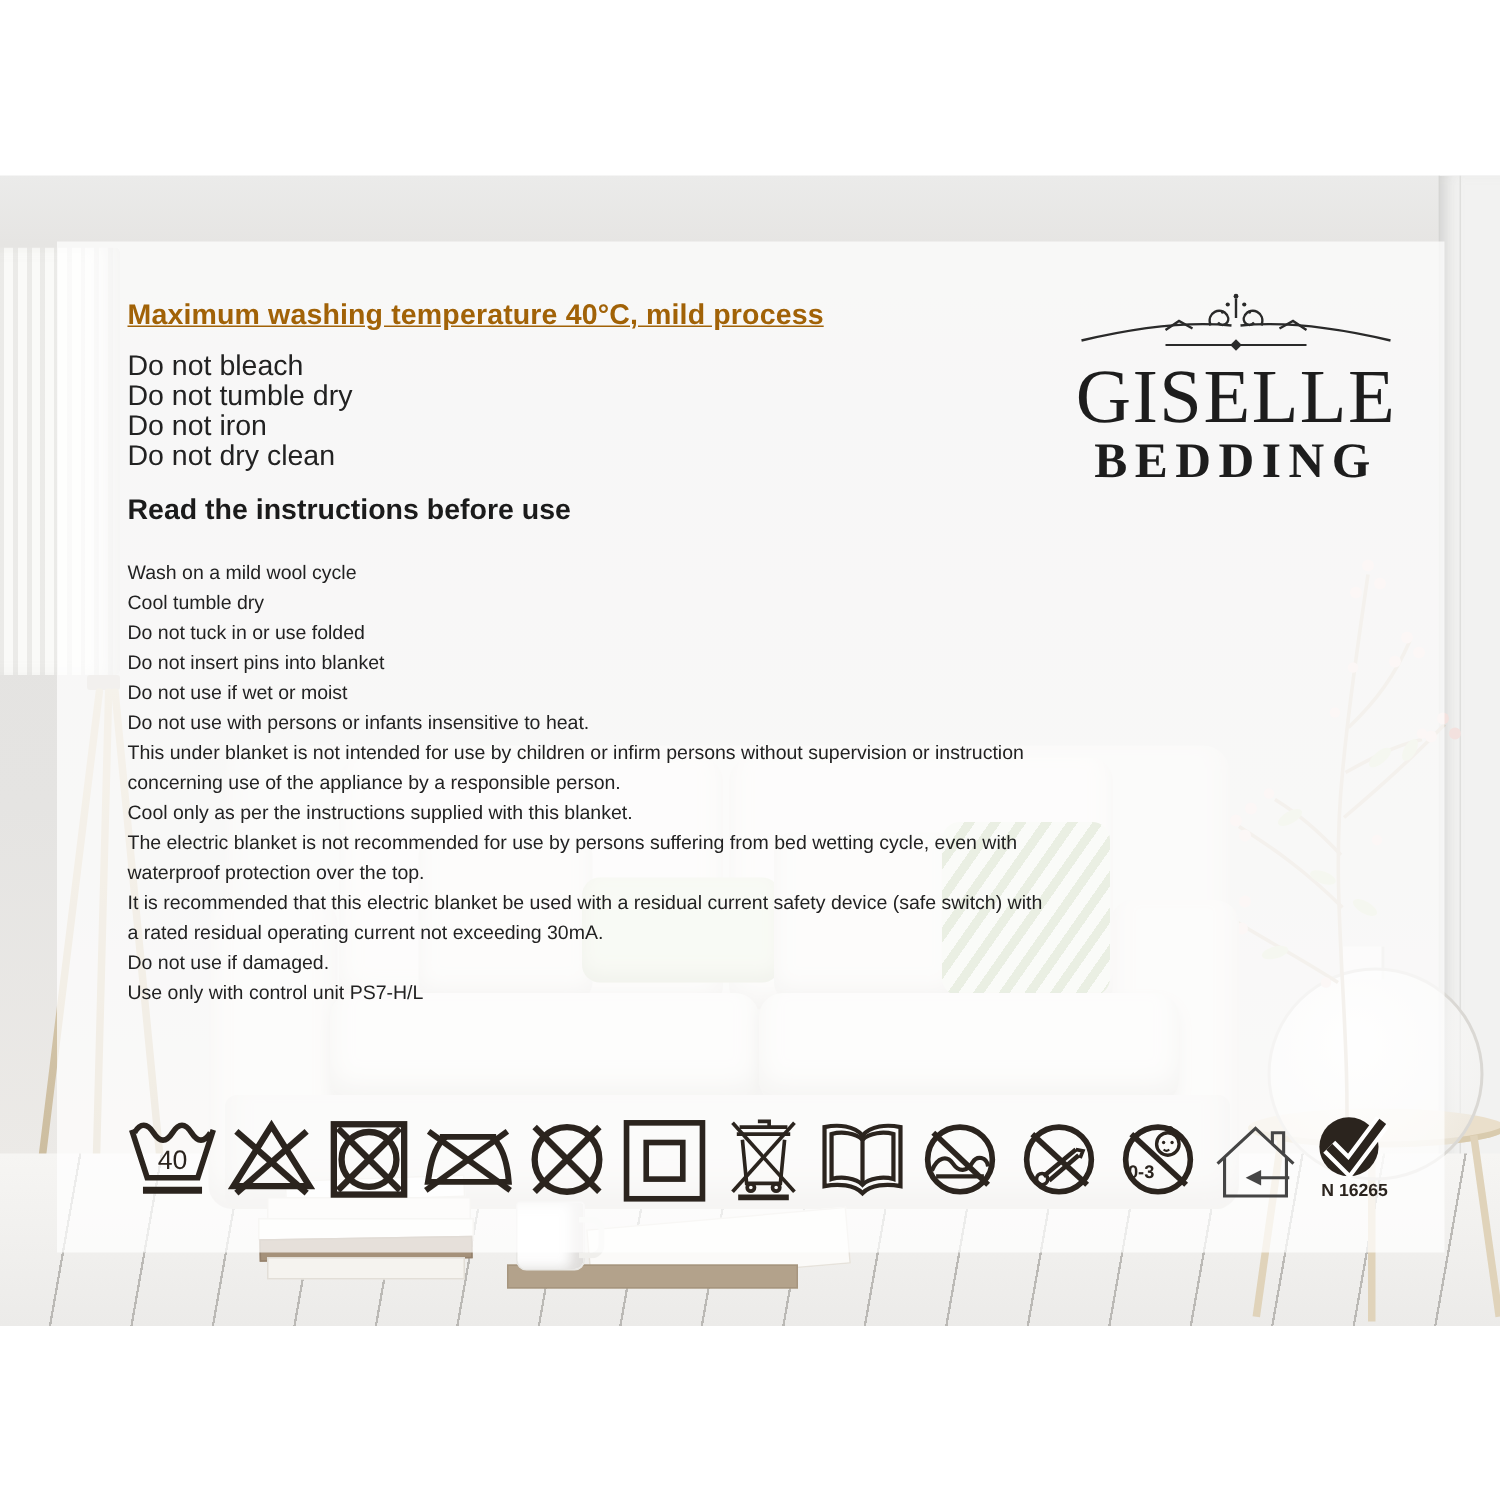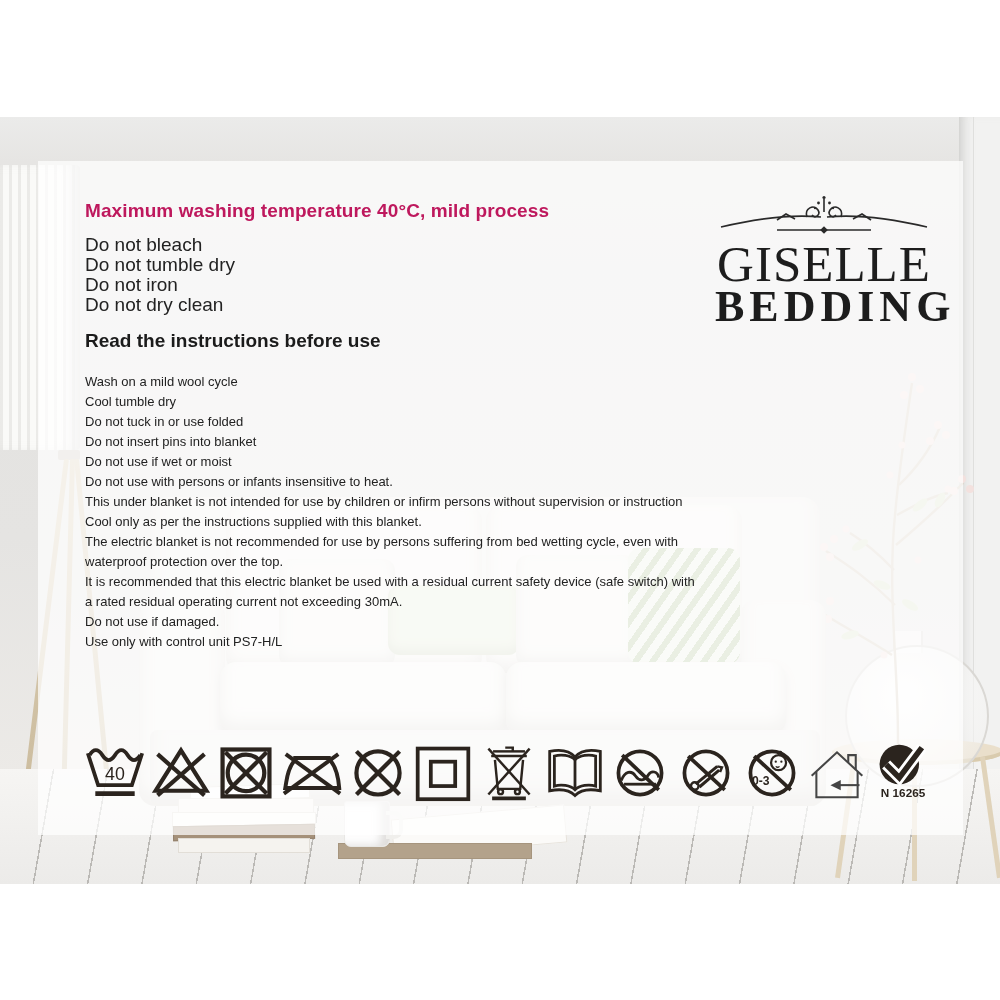--- a/index.html
+++ b/index.html
@@ -71,29 +71,29 @@
   .bk5{left:178px;top:721px;width:130px;height:13px;background:#f5f3ef;}
   .bk-lean{left:392px;top:695px;width:172px;height:36px;background:#fbfaf8;border-color:#e6e2db;transform:rotate(-5deg);}
   .bk-under{left:338px;top:726px;width:192px;height:14px;background:#b3a28b;border-color:#a6957e;}
   .mug{position:absolute;left:344px;top:684px;width:44px;height:44px;background:#fdfdfd;
        border:1px solid #e8e7e4;border-radius:3px 3px 7px 7px;box-shadow:inset -8px 0 8px rgba(215,213,210,.8);}
   .mug-handle{position:absolute;left:386px;top:694px;width:13px;height:20px;border:4px solid #f0efec;
               border-left:none;border-radius:0 9px 9px 0;}
   
   .panel{position:absolute;left:38px;top:161px;width:925px;height:674px;background:rgba(255,255,255,.72);}
   
-  .h1{position:absolute;left:85px;top:200px;font-size:19px;font-weight:bold;letter-spacing:.1px;color:#be185d;white-space:nowrap;}
+  .h1{position:absolute;left:85px;top:200px;font-size:19px;font-weight:bold;letter-spacing:.1px;color:#a16207;white-space:nowrap;text-decoration:underline;}
   .list1{position:absolute;left:85px;top:235px;font-size:19px;line-height:20px;color:#222;}
   .h2{position:absolute;left:85px;top:330px;font-size:19px;font-weight:bold;color:#1b1b1b;white-space:nowrap;}
   .body-lines{position:absolute;left:85px;top:372px;font-size:13px;line-height:20px;color:#222;}
   .list1 div,.body-lines div{white-space:nowrap;}
   
   .logo{position:absolute;left:715px;top:194px;width:218px;text-align:center;color:#1d1d1d;}
   .logo-name{font-family:"Liberation Serif","DejaVu Serif",serif;font-size:51px;line-height:48px;letter-spacing:1px;margin-top:2px;}
-  .logo-sub{font-family:"Liberation Serif","DejaVu Serif",serif;font-size:44px;font-weight:bold;letter-spacing:5px;line-height:34px;margin-top:2px;}
+  .logo-sub{font-family:"Liberation Serif","DejaVu Serif",serif;font-size:33px;font-weight:bold;letter-spacing:5px;line-height:34px;margin-top:2px;}
   
   .icons-row{position:absolute;left:85px;top:741px;width:850px;height:62px;display:flex;
              justify-content:space-between;align-items:flex-start;}
   .icons-row svg{display:block;}
 </style>
 </head>
 <body>
 
 <div class="canvas">
 
@@ -220,20 +220,21 @@
   </div>
   <div class="h2">Read the instructions before use</div>
   <div class="body-lines">
     <div>Wash on a mild wool cycle</div>
     <div>Cool tumble dry</div>
     <div>Do not tuck in or use folded</div>
     <div>Do not insert pins into blanket</div>
     <div>Do not use if wet or moist</div>
     <div>Do not use with persons or infants insensitive to heat.</div>
     <div>This under blanket is not intended for use by children or infirm persons without supervision or instruction</div>
+    <div>concerning use of the appliance by a responsible person.</div>
     <div>Cool only as per the instructions supplied with this blanket.</div>
     <div>The electric blanket is not recommended for use by persons suffering from bed wetting cycle, even with</div>
     <div>waterproof protection over the top.</div>
     <div>It is recommended that this electric blanket be used with a residual current safety device (safe switch) with</div>
     <div>a rated residual operating current not exceeding 30mA.</div>
     <div>Do not use if damaged.</div>
     <div>Use only with control unit PS7-H/L</div>
   </div>
 
   <div class="icons-row">

